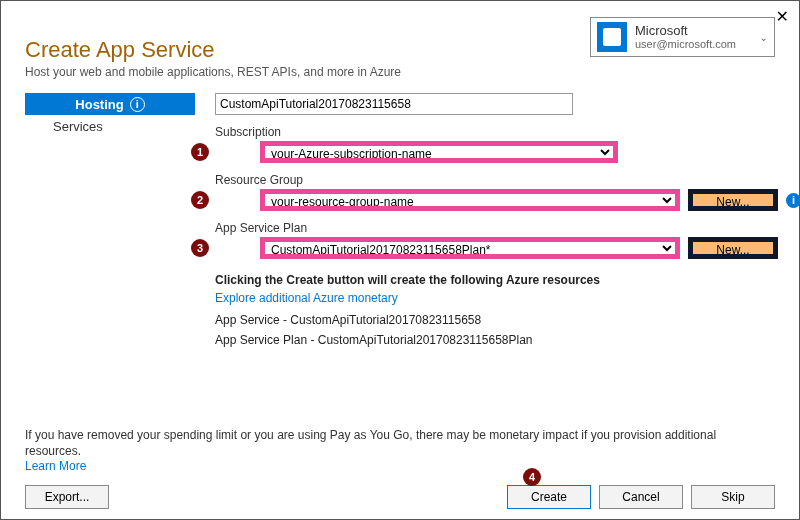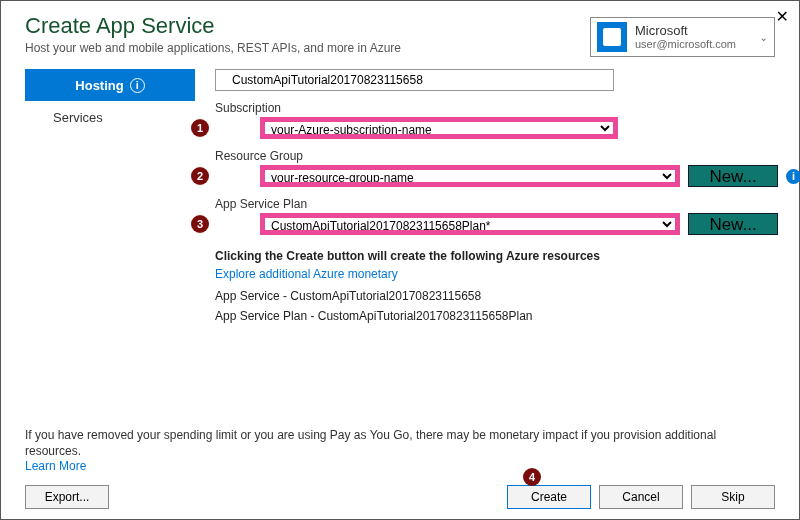--- a/index.html
+++ b/index.html
@@ -2,60 +2,60 @@
 <html><head>
 <meta charset="utf-8">
 <style>
   * { box-sizing: border-box; font-family: "Segoe UI", Arial, sans-serif; }
   body { margin: 0; background: #fff; }
   .dialog {
     width: 800px; height: 520px; border: 1px solid #555; position: relative;
     padding: 12px 24px 12px 24px;
   }
   .close-x { position: absolute; top: 6px; right: 10px; font-size: 16px; cursor: pointer; }
-  h1 { font-size: 22px; font-weight: 400; margin: 0 0 2px 0; color: #14532d; }
+  h1 { font-size: 22px; font-weight: 400; margin: 24px 0 2px 0; color: #a16207; }
   .subtitle { font-size: 12px; color: #555; margin-bottom: 14px; }
   .account-box {
     position: absolute; top: 16px; right: 24px; width: 185px; height: 40px;
     border: 1px solid #888; display: flex; align-items: center; gap: 8px;
     padding: 3px 6px;
   }
   .account-icon {
     width: 30px; height: 30px; background: #0078d4; position: relative; flex-shrink:0;
   }
   .account-icon::after {
     content: ""; position: absolute; width: 18px; height: 18px; background: #fff;
     top: 6px; left: 6px; border-radius: 2px;
   }
   .account-text { display:flex; flex-direction:column; font-size:11px; line-height:1.2; flex:1;}
   .account-chev { font-size:10px; color:#666; }
   .body-row { display: flex; gap: 0; }
   .sidebar { width: 170px; flex-shrink: 0; }
   .tab {
-    height: 32px; display: flex; align-items: center; font-size: 13px;
+    height: 22px; display: flex; align-items: center; font-size: 13px;
     padding-left: 28px; cursor: pointer; color:#333;
   }
   .tab.active { background: #0078d4; color: #fff; font-weight:600; justify-content:center; padding-left:0; gap:6px;}
   .info-circle { display:inline-flex; width:15px; height:15px; border:1.5px solid #fff; border-radius:50%; align-items:center; justify-content:center; font-size:11px; font-weight:bold;}
   .form-area { flex:1; padding-left: 20px; position:relative;}
   .field-label { font-size: 12px; color:#333; margin-top: 6px; margin-bottom: 2px; }
   .row1-labels { display:flex; justify-content:space-between; align-items:flex-end; }
   .change-type { color:#0078d4; font-size:12px; cursor:pointer; margin-right:8px;}
   .tri { display:inline-block; margin-left:3px; width:0;height:0;border-left:4px solid transparent;border-right:4px solid transparent;border-top:5px solid #0078d4;}
   input.text-field {
-    width: 399px; height: 22px; border:1px solid #999; font-size:12px; padding:0 16px;
+    width: 358px; height: 22px; border:1px solid #999; font-size:12px; padding:0 4px;
   }
   .row { display:flex; align-items:center; gap:8px; position:relative;}
   select.combo {
     height: 22px; border:5px solid #ec4899; font-size:12px; padding:0 2px; background:#fff;margin-left:45px;
   }
   .w-wide { width: 358px; }
   .w-mid  { width: 420px; }
   .btn-new {
-    width: 90px; height:22px; border:1px solid #0f172a; background:#0f766e; font-size:17px; cursor:pointer;
+    width: 90px; height:22px; border:5px solid #0f172a; background:#fdba74; font-size:12px; cursor:pointer;
   }
   .info-blue {
     width:15px; height:15px; border-radius:50%; background:#0078d4; color:#fff;
     display:inline-flex; align-items:center; justify-content:center; font-size:11px; font-weight:bold;
   }
   .step-badge {
     position:absolute; left:-24px; width:18px; height:18px; border-radius:50%;
     background:#7a0c0c; color:#fff; font-size:11px; font-weight:bold;
     display:flex; align-items:center; justify-content:center;
   }

